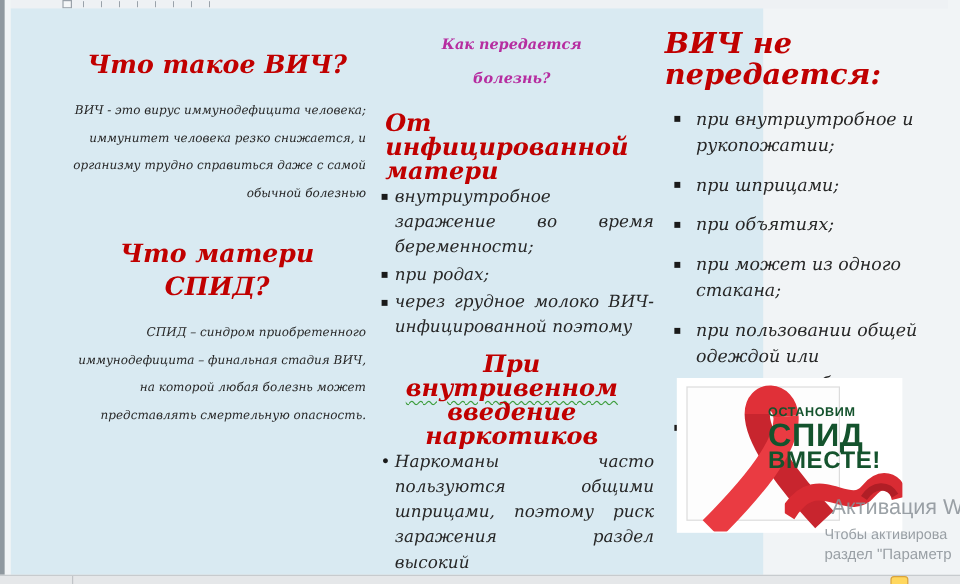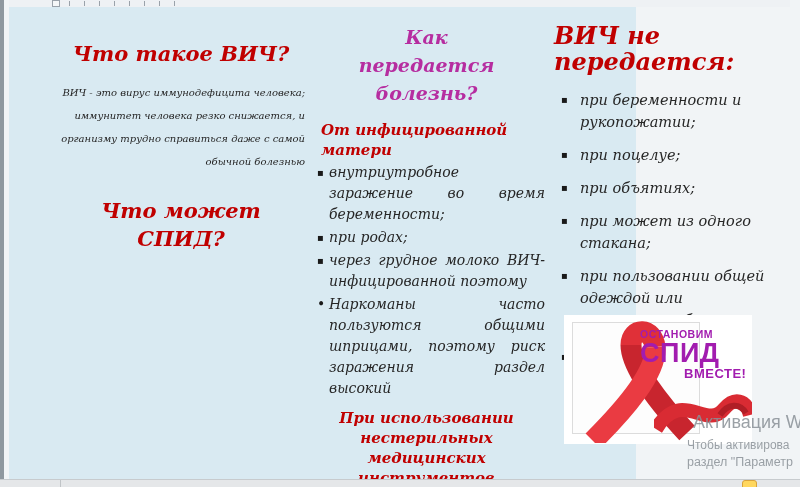--- a/index.html
+++ b/index.html
@@ -21,29 +21,29 @@
   .taskbar-icon { position:absolute; left:742px; top:480px; width:15px; height:9px;
     background:#ffd75e; border:1px solid #d9a33c; border-radius:3px 3px 0 0; }
 
   
   .page { position:absolute; left:9px; top:7px; width:627px; height:472px; background:#d9eaf2; }
 
   
   .doc-italic { font-style:italic; color:#262626; }
   .h-red { font-style:italic; font-weight:bold; color:#c00000; }
   .h-magenta { font-style:italic; font-weight:bold; color:#b62da0; }
-  .sub-red { font-style:italic; font-weight:bold; color:#c00000; font-size:15px; line-height:20px; }
+  .sub-red { font-style:italic; font-weight:bold; color:#c00000; font-size:20px; line-height:20px; }
 
   
   .col-left { position:absolute; left:48px; top:33px; width:248px; }
   .col-left .h { font-size:21px; text-align:center; line-height:28px; }
   .col-left .p { font-size:10px; line-height:23px; margin-top:13px; margin-bottom:24px; text-align:right; }
 
   .col-mid { position:absolute; left:299px; top:16px; width:237px; }
-  .mid-title { font-size:19px; text-align:center; line-height:28px; padding:0 28px; }
+  .mid-title { font-size:12px; text-align:center; line-height:28px; padding:0 28px; }
   .col-mid .sub { margin-top:9px; }
   .sub-left { padding-left:13px; text-align:left; }
   .sub-center { text-align:center; padding:0 6px; }
   .wavy { text-decoration-line:underline; text-decoration-style:wavy;
     text-decoration-color:#3f9e3f; text-decoration-thickness:1px; text-underline-offset:3px; }
 
   .bullet { display:flex; font-style:italic; color:#262626; font-size:14px; line-height:21px; margin-top:2px; }
   .bmark { flex:0 0 21px; padding-left:9px; font-size:10px; line-height:21px; color:#1a1a1a; font-style:normal; }
   .bmark.round { font-size:14px; }
   .btext { flex:1; }
@@ -52,25 +52,25 @@
   .col-right { position:absolute; left:545px; top:16px; width:212px; }
   .col-right .h { font-size:24px; line-height:26px; }
   .col-right .bullet { margin-top:11px; font-size:14.5px; line-height:22px; }
   .col-right .bmark { flex:0 0 26px; padding-left:7px; line-height:22px; }
   .col-right .bullet.gap { margin-top:15px; }
 
   
   .poster { position:absolute; left:555px; top:308px; width:188px; height:129px; background:#ffffff; }
   .poster-frame { position:absolute; left:8px; top:7px; width:128px; height:112px;
     border:1px solid #dcdcdc; background:#fdfdfd; }
-  .poster-text { position:absolute; left:76px; top:13px; color:#a21caf;
+  .poster-text { position:absolute; left:76px; top:23px; color:#14532d;
     font-family:"Liberation Sans",sans-serif; font-weight:bold; font-style:normal; z-index:3; }
   .pt1 { font-size:10.5px; letter-spacing:0.5px; line-height:12px; }
   .pt2 { font-size:27px; line-height:26px; letter-spacing:0.5px; }
-  .pt3 { font-size:13px; line-height:16px; letter-spacing:0.5px;margin-left:44px; }
+  .pt3 { font-size:20px; line-height:16px; letter-spacing:0.5px; }
   .ribbon-main { position:absolute; left:1px; top:2px; z-index:2; }
   .ribbon-curl { position:absolute; left:90px; top:58px; z-index:4; }
 
   
   .watermark { position:absolute; z-index:6; color:#8a9197; opacity:0.85;
     font-family:"Liberation Sans",sans-serif; font-style:normal; white-space:nowrap; }
   .wm1 { left:693px; top:412px; font-size:18px; }
   .wm2 { left:687px; top:438px; font-size:12px; }
   .wm3 { left:687px; top:455px; font-size:12.5px; }
 </style>
@@ -83,58 +83,62 @@
 </div>
 <div class="left-app-edge"></div>
 <div class="left-gutter"></div>
 <div class="right-gutter"></div>
 
 <div class="page">
 
   <div class="col-left">
     <div class="h h-red">Что такое ВИЧ?</div>
     <div class="p doc-italic">ВИЧ - это вирус иммунодефицита человека; иммунитет человека резко снижается, и организму трудно справиться даже с самой обычной болезнью</div>
-    <div class="h h-red">Что может СПИД?</div>
+    <div class="h h-red">Что матери СПИД?</div>
+    <div class="p doc-italic">СПИД – синдром приобретенного иммунодефицита – финальная стадия ВИЧ, на которой любая болезнь может представлять смертельную опасность.</div>
   </div>
 
   <div class="col-mid">
     <div class="mid-title h-magenta">Как передается болезнь?</div>
 
     <div class="sub sub-red sub-left" style="margin-top:13px;">От инфицированной матери</div>
     <div class="bullet">
       <span class="bmark">▪</span>
       <span class="btext just">внутриутробное  заражение во время беременности;</span>
     </div>
     <div class="bullet">
       <span class="bmark">▪</span>
       <span class="btext">при родах;</span>
     </div>
     <div class="bullet">
       <span class="bmark">▪</span>
       <span class="btext just">через  грудное  молоко  ВИЧ-инфицированной поэтому</span>
     </div>
 
+    <div class="sub sub-red sub-center">
+      <span>При </span><span class="wavy">внутривенном</span><span> введение наркотиков</span>
+    </div>
     <div class="bullet">
       <span class="bmark round">•</span>
       <span class="btext just" style="word-spacing:6px;">Наркоманы часто пользуются общими шприцами, поэтому риск заражения раздел высокий</span>
     </div>
 
     <div class="sub sub-red sub-center">При использовании нестерильных медицинских инструментов</div>
 
   </div>
 
   <div class="col-right">
     <div class="h h-red">ВИЧ не передается:</div>
     <div class="bullet" style="margin-top:14px;">
       <span class="bmark">▪</span>
-      <span class="btext">при беременности и рукопожатии;</span>
+      <span class="btext">при внутриутробное и рукопожатии;</span>
     </div>
     <div class="bullet">
       <span class="bmark">▪</span>
-      <span class="btext">при поцелуе;</span>
+      <span class="btext">при шприцами;</span>
     </div>
     <div class="bullet">
       <span class="bmark">▪</span>
       <span class="btext">при объятиях;</span>
     </div>
     <div class="bullet">
       <span class="bmark">▪</span>
       <span class="btext">при может из одного стакана;</span>
     </div>
     <div class="bullet">

